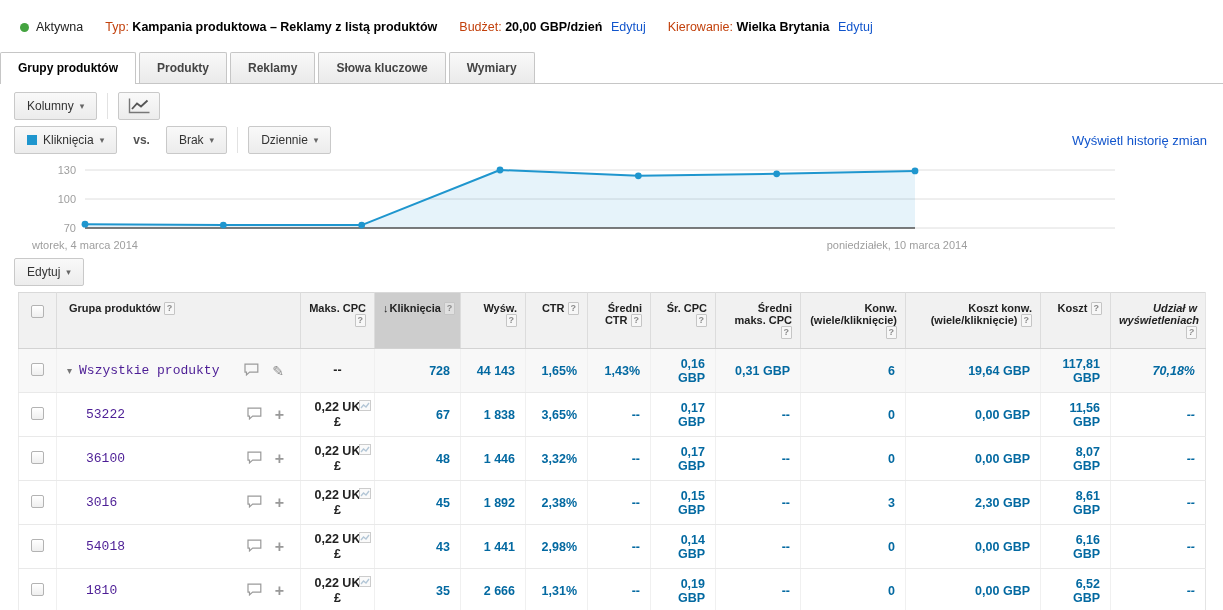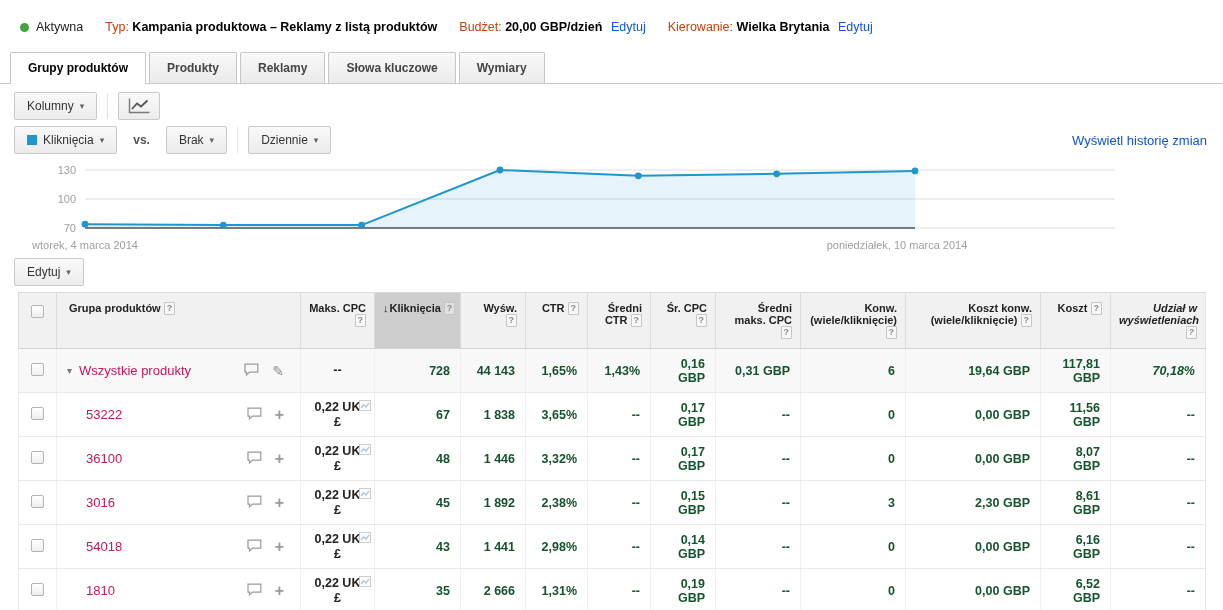--- a/index.html
+++ b/index.html
@@ -11,21 +11,21 @@
   }
   
   .status-bar { display:flex; align-items:center; padding:20px 0 0 20px; font-size:12.5px; white-space:nowrap; }
   .dot { width:9px; height:9px; border-radius:50%; display:inline-block; margin-right:7px; }
   .seg { margin-left:22px; }
   .seg .lbl { color:#c2410c; }
   .seg b { color:#000; }
   .link { color:#1155CC; text-decoration:none; cursor:pointer; }
   .seg .link { margin-left:5px; }
   
-  .tabbar { display:flex; align-items:flex-end; margin-top:18px; padding-left:10px; border-bottom:1px solid #c6c6c6; }
+  .tabbar { display:flex; align-items:flex-end; margin-top:18px; border-bottom:1px solid #c6c6c6; }
   .tab { font-size:12px; font-weight:bold; color:#444; padding:8px 17px; border:1px solid #c6c6c6; border-bottom:none;
          border-radius:2px 2px 0 0; background:linear-gradient(#f9f9f9,#eaeaea); margin-right:3px; cursor:pointer; }
   .tab.active { background:#fff; color:#000; margin-bottom:-1px; padding-bottom:9px; }
   
   .toolbar-row { display:flex; align-items:center; margin:8px 0 0 14px; }
   .controls-row { display:flex; align-items:center; margin:6px 0 0 14px; position:relative; }
   .btn { display:inline-flex; align-items:center; gap:6px; font-family:inherit; font-size:12px; color:#333;
          background:linear-gradient(#f9f9f9,#ececec); border:1px solid #c9c9c9; border-radius:2px;
          padding:6px 12px; cursor:pointer; }
   .arrow { font-size:9px; color:#666; }
@@ -45,27 +45,27 @@
              border-right:1px solid #dcdcdc; }
   .grid th:first-child { border-left:1px solid #dcdcdc; }
   .grid th.left { text-align:left; padding-left:12px; }
   .grid th.center { text-align:center; padding-top:12px; }
   .grid th.sorted { background:#cdcdcd; padding-right:6px; }
   .grid th.sorted .nowrap { white-space:nowrap; }
   .grid td { height:44px; border-bottom:1px solid #e9e9e9; border-right:1px solid #f0f0f0; padding:0 10px; }
   .grid td:first-child { border-left:1px solid #ececec; }
   .grid td:last-child, .grid th:last-child { border-right:1px solid #e4e4e4;font-style:italic; }
   .grid td.center { text-align:center; padding:0; }
-  .grid td.num { text-align:right; font-weight:bold; color:#14532d; }
+  .grid td.num { text-align:right; font-weight:bold; color:#0369a1; }
   .grid tr.total td { background:#f8f8f8; }
   .checkbox { display:inline-block; width:13px; height:13px; border:1px solid #b3b3b3; border-radius:2px;
               background:linear-gradient(#fff,#efefef); cursor:pointer; }
   .name-flex { display:flex; align-items:center; }
   .expand { color:#777; font-size:10px; margin-right:7px; cursor:pointer; }
-  .name { font-size:13px; color:#be185d; }
+  .name { font-size:13px; color:#4c1d95;font-family:Liberation Mono, monospace; }
   .name.indent { margin-left:19px; }
   .row-icons { margin-left:auto; display:flex; align-items:center; gap:13px; padding-right:6px; }
   .row-icons > * { cursor:pointer; }
   .pencil { color:#888; font-size:14px; line-height:12px; }
   .plus { color:#999; font-size:16px; font-weight:bold; line-height:12px; }
   .cpc-cell { position:relative; text-align:center; font-weight:bold; line-height:15px; }
   .cpc-text { display:inline-block; max-width:52px; }
   .sim-icon { position:absolute; top:7px; right:3px; }
   .help { display:inline-block; font-size:9px; font-weight:bold; color:#8a8a8a; background:#f7f7f7; border:1px solid #c5c5c5;
           padding:0 2px; line-height:11px; height:13px; border-radius:1px; margin-left:3px; vertical-align:1px; cursor:pointer; }

